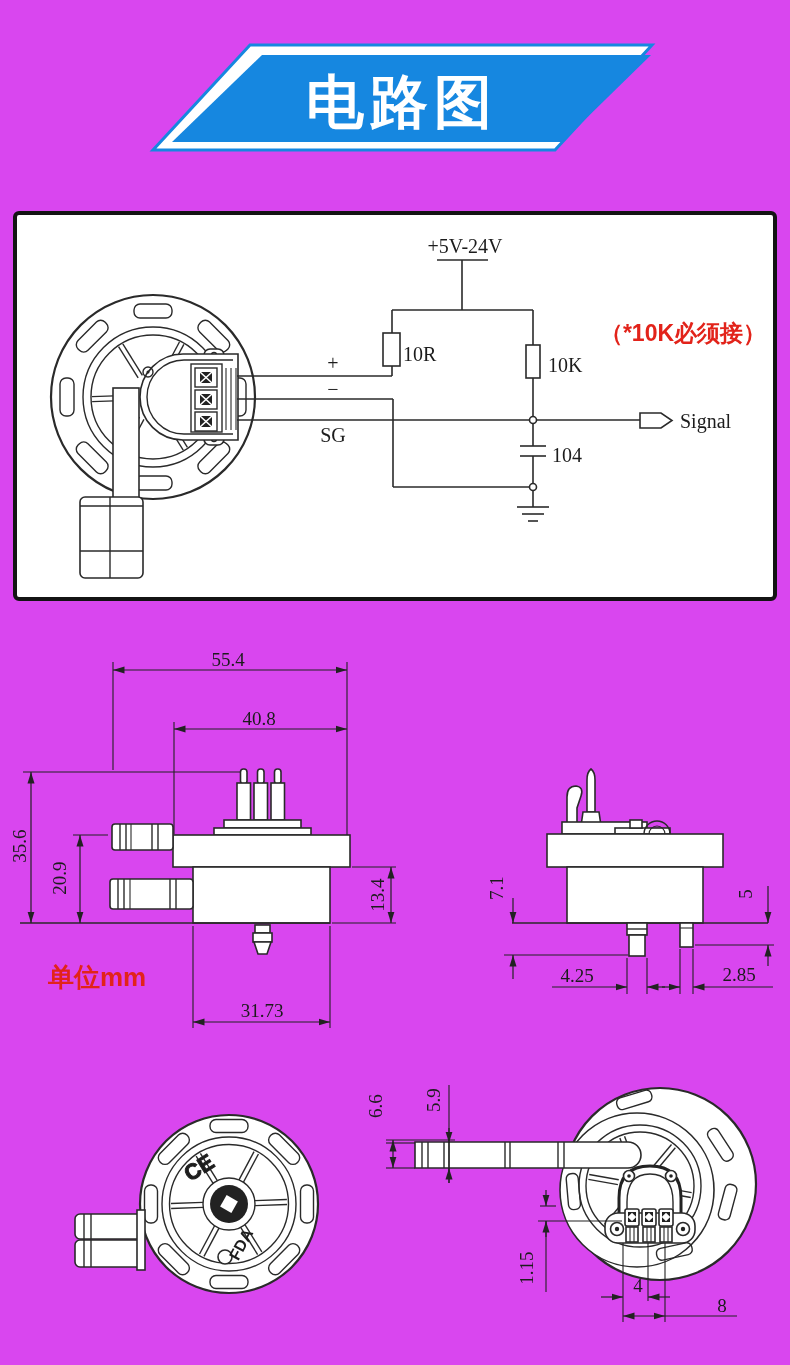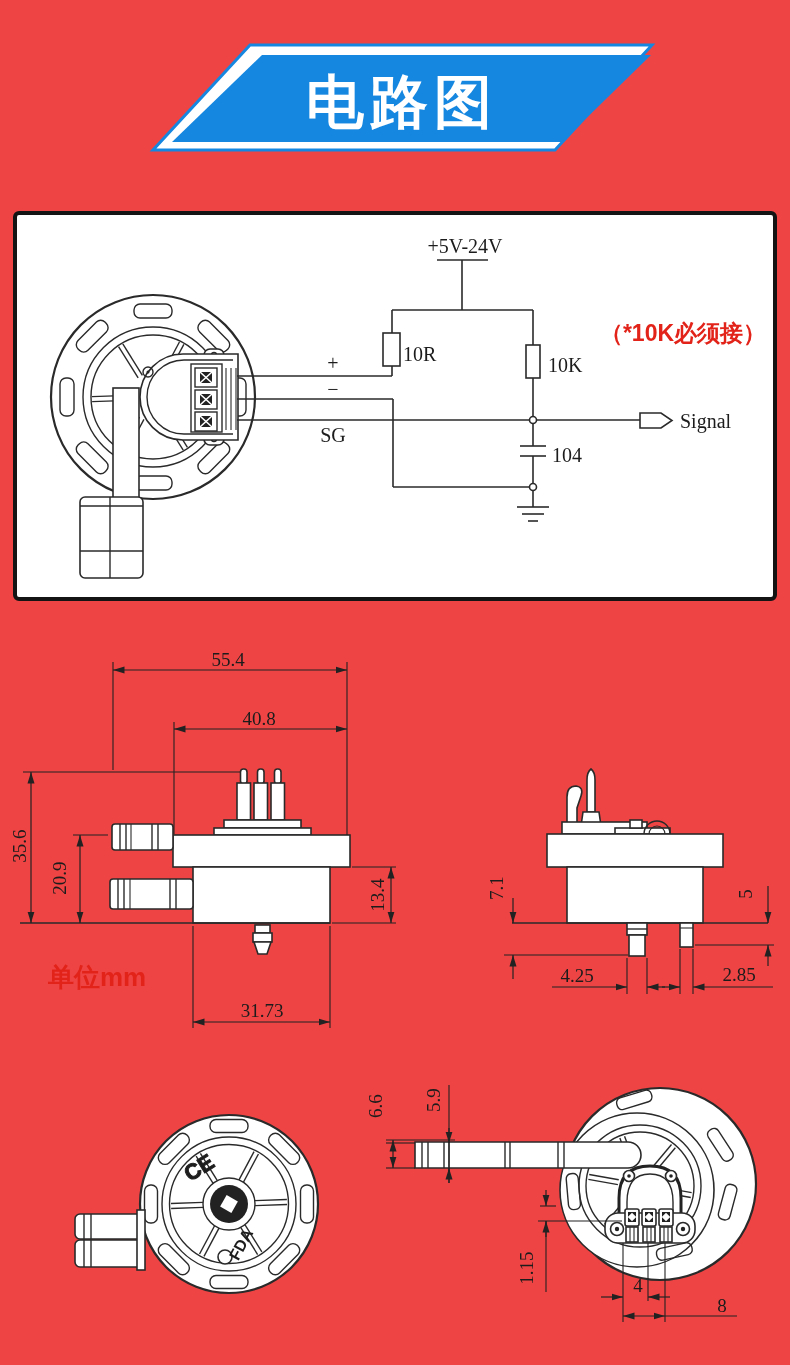--- a/index.html
+++ b/index.html
@@ -1,16 +1,16 @@
 <!DOCTYPE html>
 <html><head>
 <meta charset="utf-8">
 <style>
   html,body{margin:0;padding:0;background:#fff;}
-  #page{position:relative;width:790px;height:1365px;background:#ef4444;overflow:hidden;text-align:center;}
+  #page{position:relative;width:790px;height:1365px;background:#d946ef;overflow:hidden;text-align:center;}
   svg{display:block;}
   .o  {stroke:#2a2a2a;stroke-width:1.6;fill:#fff;}
   .o2 {stroke:#2a2a2a;stroke-width:2.2;fill:#fff;}
   .l  {stroke:#2a2a2a;stroke-width:1.4;fill:none;}
   .lt {stroke:#2a2a2a;stroke-width:1them;fill:none;}
   .lt {stroke:#2a2a2a;stroke-width:1.1;fill:none;}
   .w  {stroke:#2a2a2a;stroke-width:1.6;fill:none;}
   .dk {fill:#222;stroke:none;}
   .dimline{stroke:#222;stroke-width:1.2;fill:none;}
   .extline{stroke:#222;stroke-width:1.1;fill:none;}

